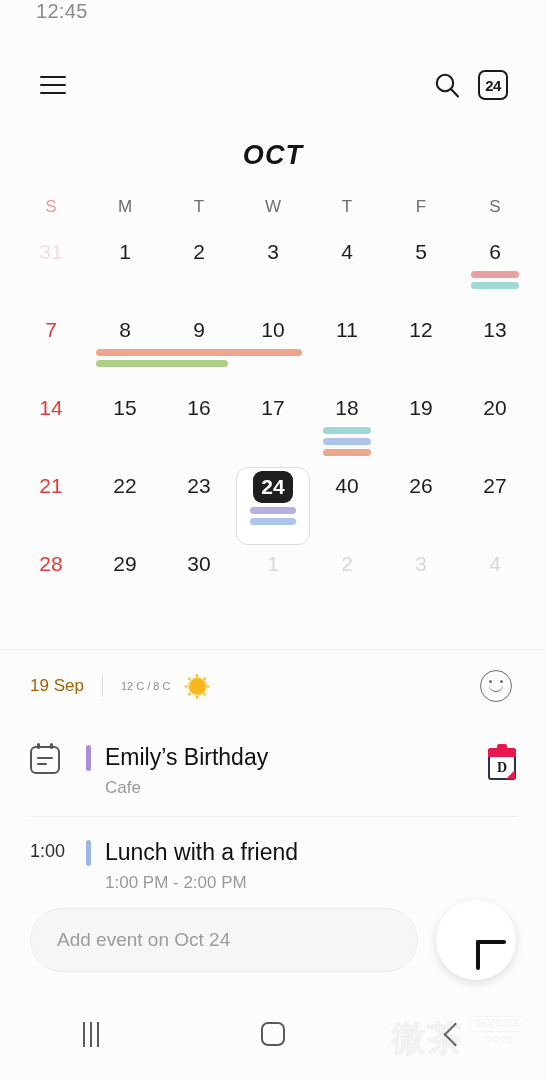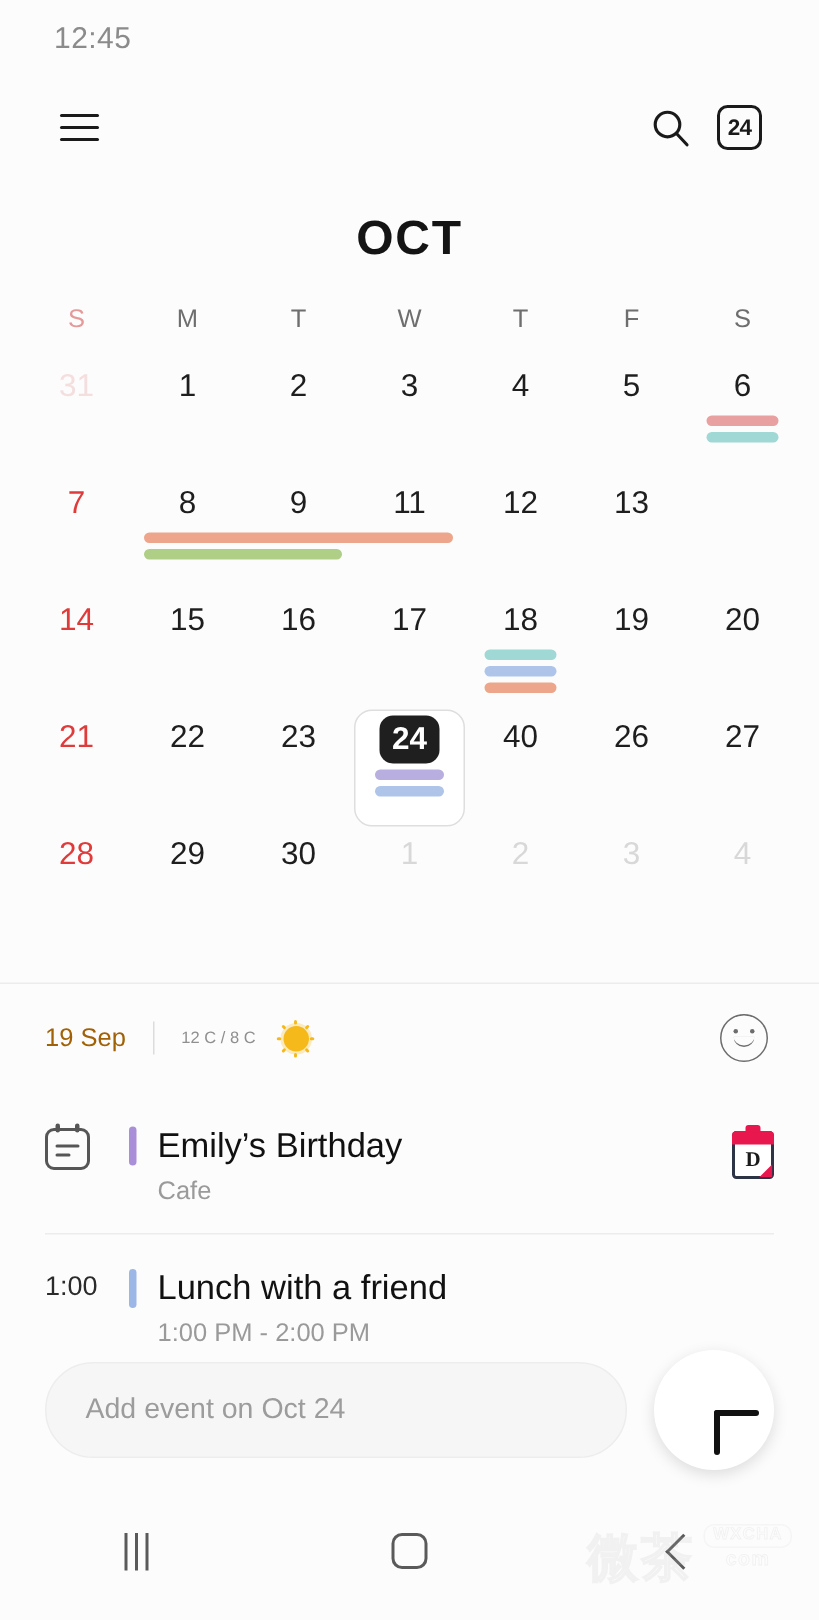--- a/index.html
+++ b/index.html
@@ -14,21 +14,21 @@
     width: 546px; height: 1080px;
     background: #fdfcfc;
     display: flex;
     flex-direction: column;
   }
 
   
   .statusbar {
     height: 52px;
     display: flex;
-    align-items: center;
+    align-items: flex-start;
     padding: 0 36px;
   }
   .status-clock {
     font-size: 20px;
     color: #8b8b8b;
     letter-spacing: .3px;
   }
 
   
   .appbar {
@@ -53,25 +53,26 @@
     border: 2px solid #1a1a1a;
     border-radius: 7px;
     display: flex; align-items: center; justify-content: center;
     font-size: 15px; font-weight: 700; color: #1a1a1a;
     letter-spacing: -.5px;
   }
 
   
   .month-title {
     text-align: center;
-    font-size: 32px;
+    font-size: 27px;
     font-weight: 700;
     color: #141414;
     letter-spacing: 1.2px;
     padding: 22px 0 26px;
+    font-style: italic;
   }
 
   
   .cal {
     padding: 0 14px;
   }
   .weekrow {
     display: grid;
     grid-template-columns: repeat(7, 1fr);
   }
@@ -428,20 +429,23 @@
         </div>
         <div class="daterow">
           <div class="cell sun">
             <div class="dnum">7</div>
           </div>
           <div class="cell">
             <div class="dnum">8</div>
           </div>
           <div class="cell">
             <div class="dnum">9</div>
+          </div>
+          <div class="cell">
+            <div class="dnum">10</div>
           </div>
           <div class="cell">
             <div class="dnum">11</div>
           </div>
           <div class="cell">
             <div class="dnum">12</div>
           </div>
           <div class="cell">
             <div class="dnum">13</div>
           </div>

